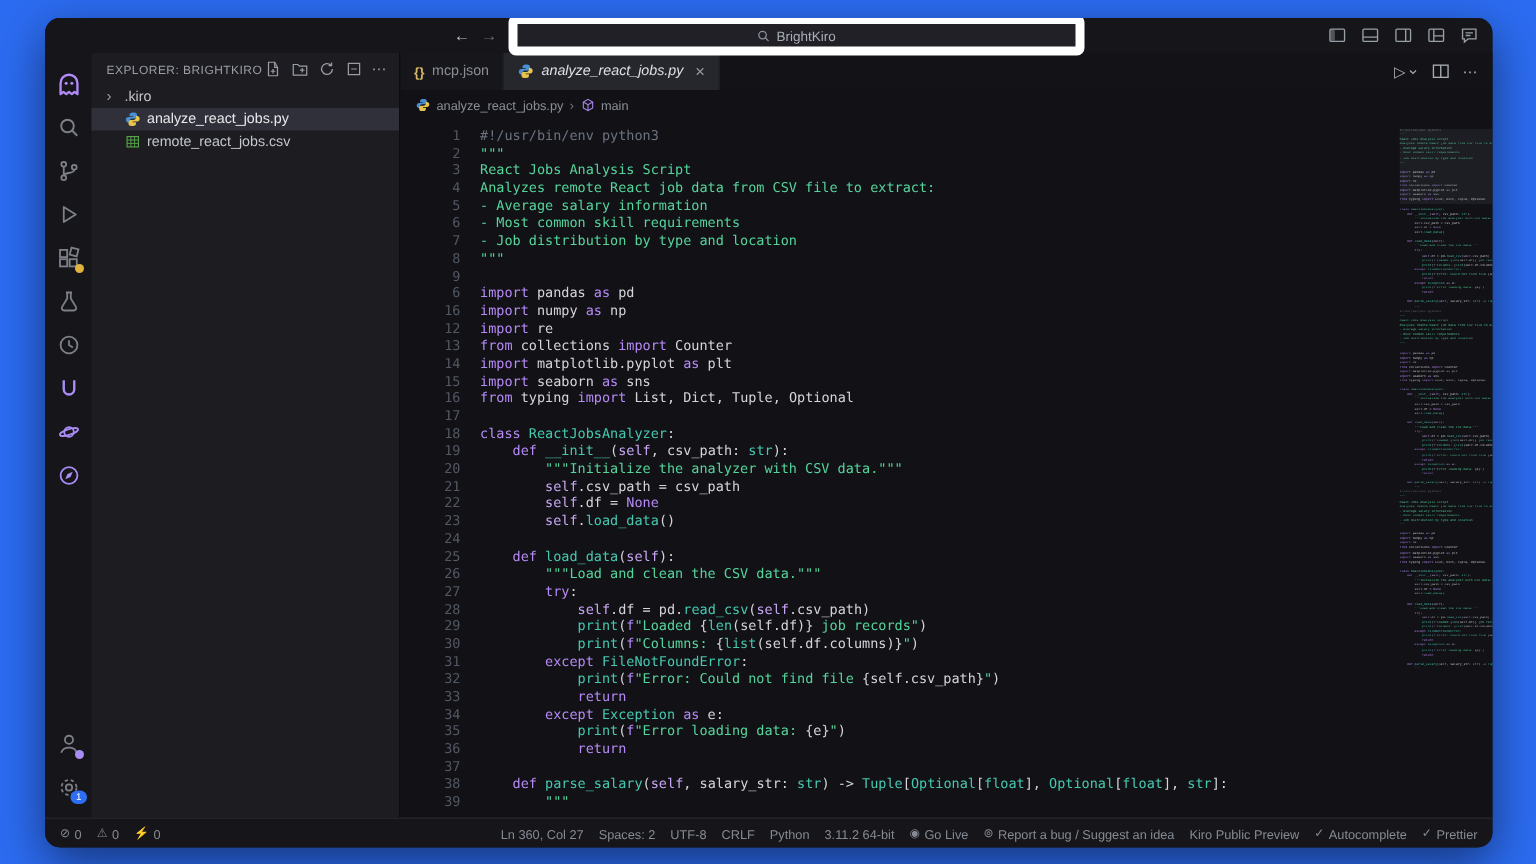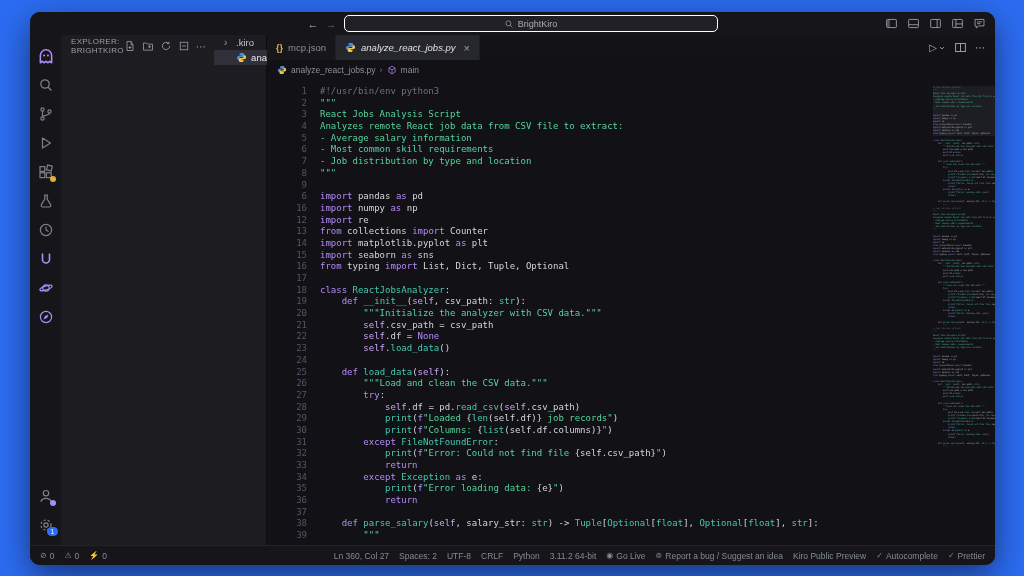--- a/index.html
+++ b/index.html
@@ -3,33 +3,33 @@
 <meta charset="utf-8">
 <style>
   html,body{margin:0;padding:0;width:1024px;height:576px;overflow:hidden;font-family:"Liberation Sans",sans-serif;}
   .desktop{position:absolute;inset:0;background:#2c6cf2;}
   .window{position:absolute;left:30px;top:12px;width:965px;height:553px;background:#121216;border-radius:10px;overflow:hidden;box-shadow:0 10px 32px rgba(0,0,0,.5);display:flex;flex-direction:column;}
   
   .titlebar{height:23px;background:#16161a;display:flex;align-items:center;position:relative;flex:0 0 auto;}
   .tb-center{margin:0 auto;display:flex;align-items:center;gap:7px;}
   .tb-arrow{color:#b9bdc5;font-size:11px;cursor:default;}
   .tb-arrow.dim{color:#63676e;}
-  .searchbox{width:372px;height:15px;background:#202026;border:1px solid #ffffff;border-radius:5px;display:flex;align-items:center;justify-content:center;gap:4px;color:#a9adb6;font-size:9px;}
+  .searchbox{width:372px;height:15px;background:#202026;border:6px solid #ffffff;border-radius:5px;display:flex;align-items:center;justify-content:center;gap:4px;color:#a9adb6;font-size:9px;}
   .tb-right{position:absolute;right:9px;top:0;height:100%;display:flex;align-items:center;gap:9px;color:#9aa0a8;}
   
   .main{flex:1;display:flex;min-height:0;}
   .activitybar{width:31px;background:#16161a;display:flex;flex-direction:column;align-items:center;padding-top:6px;flex:0 0 auto;}
   .ab-item{width:31px;height:29px;display:flex;align-items:center;justify-content:center;color:#7d8089;position:relative;}
   .ab-item.active{color:#e3e4e8;}
   .ab-spacer{flex:1;}
   .badge-dot{position:absolute;right:5px;bottom:4px;width:6px;height:6px;border-radius:50%;background:#e0b33c;}
   .badge-dot.purple{background:#a98df5;}
   .badge-num{position:absolute;right:3px;bottom:3px;min-width:9px;height:9px;border-radius:5px;background:#2f6ef2;color:#fff;font-size:6.5px;display:flex;align-items:center;justify-content:center;padding:0 1px;}
   
-  .sidebar{width:205px;background:#1c1c21;border-right:1px solid #0c0c0f;display:flex;flex:0 0 auto;}
+  .sidebar{width:205px;background:#1c1c21;border-right:1px solid #0c0c0f;display:flex;flex-direction:column;flex:0 0 auto;}
   .sb-header{height:22px;display:flex;align-items:center;justify-content:space-between;padding:0 8px 0 10px;color:#9a9da5;font-size:8px;letter-spacing:.3px;}
   .sb-actions{display:flex;align-items:center;gap:6px;color:#9a9da5;}
   .file-row{height:15px;display:flex;align-items:center;gap:4px;color:#c3c6cd;font-size:9.5px;padding-left:10px;cursor:default;}
   .file-row.selected{background:#30303a;color:#e8e9ec;}
   .chev{color:#9a9da5;font-size:10px;width:8px;display:inline-block;}
   .file-indent{width:8px;display:inline-block;}
   
   .editor-col{flex:1;display:flex;flex-direction:column;min-width:0;background:#121216;}
   .tabbar{height:25px;background:#131317;display:flex;align-items:stretch;flex:0 0 auto;}
   .tab{display:flex;align-items:center;gap:5px;padding:0 9px;font-size:9.5px;border-right:1px solid #1e1e24;color:#8a8e97;background:#17171b;}
@@ -217,20 +217,28 @@
             <span class="chev">›</span>
             <span>.kiro</span>
           </div>
           <div class="file-row selected">
             <span class="file-indent"></span>
             <svg viewBox="0 0 16 16" width="11" height="11">
                 <path d="M7.9 1.5c-2 0-3 .9-3 2.2v1.5h3.2v.6H3.6c-1.3 0-2.3 1-2.3 2.7 0 1.7 1 2.7 2.3 2.7h1.3V9.5c0-1.2 1-2.2 2.2-2.2h3c1.1 0 2-.9 2-2V3.7c0-1.3-1.1-2.2-2.7-2.2z" fill="#4a8fd1"></path>
                 <path d="M8.1 14.5c2 0 3-.9 3-2.2v-1.5H7.9v-.6h4.5c1.3 0 2.3-1 2.3-2.7 0-1.7-1-2.7-2.3-2.7h-1.3v1.7c0 1.2-1 2.2-2.2 2.2h-3c-1.1 0-2 .9-2 2v1.6c0 1.3 1.1 2.2 2.7 2.2z" fill="#e9c44d"></path>
               </svg>
             <span>analyze_react_jobs.py</span>
+          </div>
+          <div class="file-row">
+            <span class="file-indent"></span>
+            <svg viewBox="0 0 16 16" width="11" height="11">
+                <rect x="2.5" y="3" width="11" height="10" fill="none" stroke="#57a64a" stroke-width="1.1"></rect>
+                <path d="M2.5 6.3h11M2.5 9.6h11M6.2 3v10M9.8 3v10" stroke="#57a64a" stroke-width=".9"></path>
+              </svg>
+            <span>remote_react_jobs.csv</span>
           </div>
         </div>
       </div>
 
       <div class="editor-col">
         <div class="tabbar">
           <div class="tab">
             <span class="json-icon">{}</span>
             <span>mcp.json</span>
           </div>

